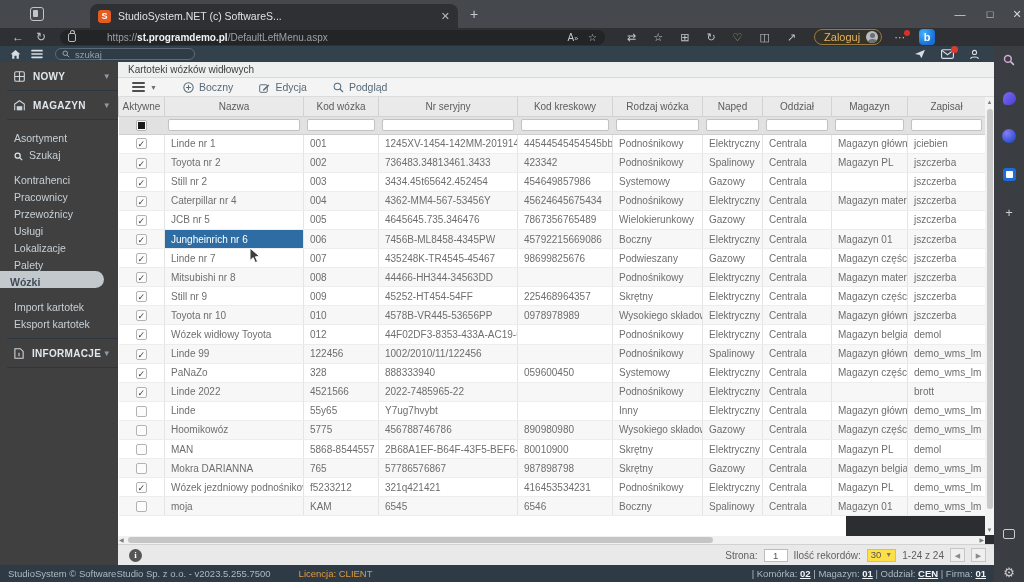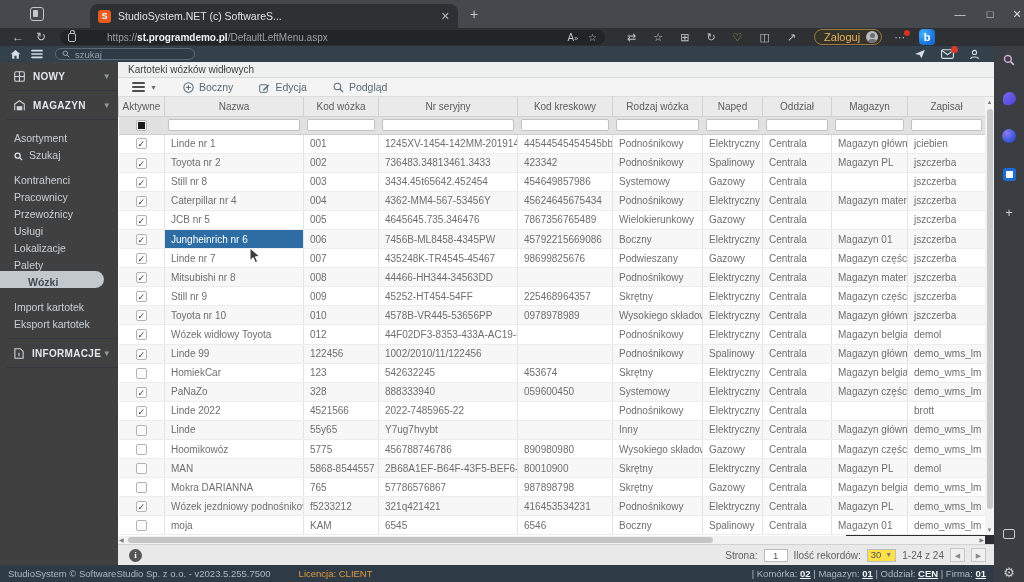--- a/index.html
+++ b/index.html
@@ -62,21 +62,21 @@
   
   .accent { position:absolute; left:0; top:62px; width:7px; height:503px; background:#956233; }
   .sidebar { position:absolute; left:0; top:62px; width:118px; height:503px; background:#404040; padding-left:7px; overflow:hidden; }
   .side-section { height:29px; display:flex; align-items:center; padding:0 7px 0 7px; border-bottom:1px solid #2c3742; color:#e2e7ec; font-size:10px; font-weight:bold; letter-spacing:.3px; }
   .side-section .s-icon { margin-right:8px; display:flex; color:#cdd5db; }
   .side-section .chev { margin-left:auto; color:#8e9ba6; font-size:8px; }
   .side-list { padding:7px 0 8px 0; border-bottom:1px solid #2c3742; }
   .side-item { height:17px; display:flex; align-items:flex-end; padding-left:7px; color:#c7d0d7; font-size:10.5px; white-space:nowrap; }
   .side-item.gap { margin-top:8px; }
   .side-item .mini-mag { display:flex; margin-right:6px; color:#dfe5ea; }
-  .side-item.selected { background:#c3c8cd; color:#3e4a55; border-radius:0 9px 9px 0; width:104px; margin-left:-7px; padding-left:28px; font-weight:bold; }
+  .side-item.selected { background:#c3c8cd; color:#3e4a55; border-radius:0 9px 9px 0; width:104px; margin-left:-7px; padding-left:10px; font-weight:bold; }
 
   
   .content { position:absolute; left:118px; top:62px; width:728px; height:503px; background:#fff; }
   .pagetab { position:absolute; left:0; top:0; width:876px; height:16px; background:#eef0f0; border-bottom:1px solid #d8d8d8; font-size:10px; color:#3d3d3d; line-height:15px; padding-left:10px; }
   .toolbar { position:absolute; left:0; top:16px; width:876px; height:19px; background:#f4f4f4; border-bottom:1px solid #dcdcdc; display:flex; align-items:center; padding-left:14px; }
   .burger { display:flex; align-items:center; margin-right:26px; }
   .burger .bars { display:flex; flex-direction:column; gap:2px; }
   .burger .bars i { width:13px; height:2px; background:#4e4e4e; border-radius:1px; }
   .burger .caret { color:#6f6f6f; font-size:7px; margin-left:5px; }
   .tb-btn { display:flex; align-items:center; color:#576b79; font-size:10.5px; margin-right:26px; }
@@ -401,21 +401,21 @@
             <td>736483.34813461.3433</td>
             <td>423342</td>
             <td>Podnośnikowy</td>
             <td>Spalinowy</td>
             <td>Centrala</td>
             <td>Magazyn PL</td>
             <td>jszczerba</td>
           </tr>
           <tr>
             <td class="chk-cell"><span class="cbx">✓</span></td>
-            <td>Still nr 8</td>
+            <td>Still nr 2</td>
             <td>003</td>
             <td>3434.45t65642.452454</td>
             <td>454649857986</td>
             <td>Systemowy</td>
             <td>Gazowy</td>
             <td>Centrala</td>
             <td></td>
             <td>jszczerba</td>
           </tr>
           <tr>
@@ -517,32 +517,20 @@
           <tr>
             <td class="chk-cell"><span class="cbx">✓</span></td>
             <td>Linde 99</td>
             <td>122456</td>
             <td>1002/2010/11/122456</td>
             <td></td>
             <td>Podnośnikowy</td>
             <td>Spalinowy</td>
             <td>Centrala</td>
             <td>Magazyn główny</td>
-            <td>demo_wms_lm</td>
-          </tr>
-          <tr>
-            <td class="chk-cell"><span class="cbx"></span></td>
-            <td>HomiekCar</td>
-            <td>123</td>
-            <td>542632245</td>
-            <td>453674</td>
-            <td>Skrętny</td>
-            <td>Elektryczny</td>
-            <td>Centrala</td>
-            <td>Magazyn belgia</td>
             <td>demo_wms_lm</td>
           </tr>
           <tr>
             <td class="chk-cell"><span class="cbx">✓</span></td>
             <td>PaNaZo</td>
             <td>328</td>
             <td>888333940</td>
             <td>059600450</td>
             <td>Systemowy</td>
             <td>Elektryczny</td>

